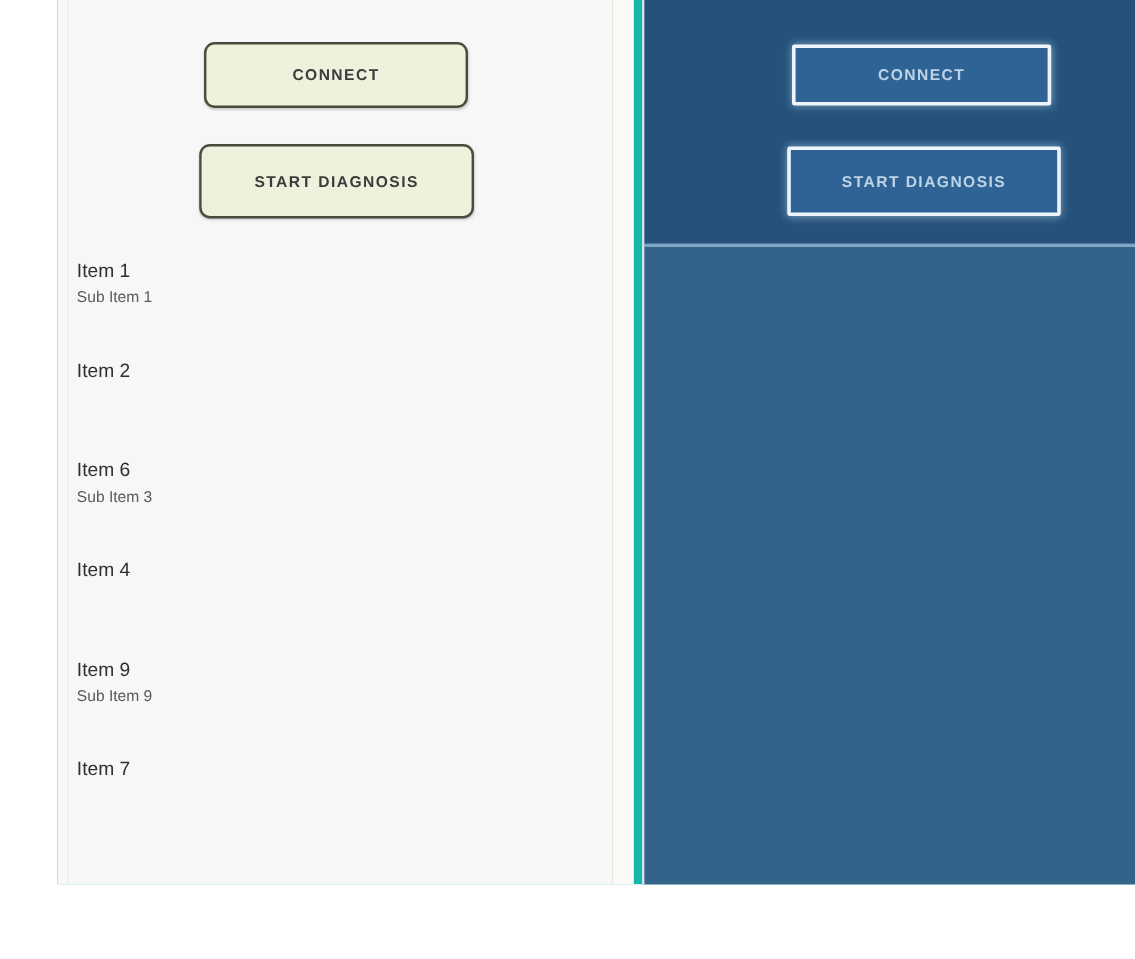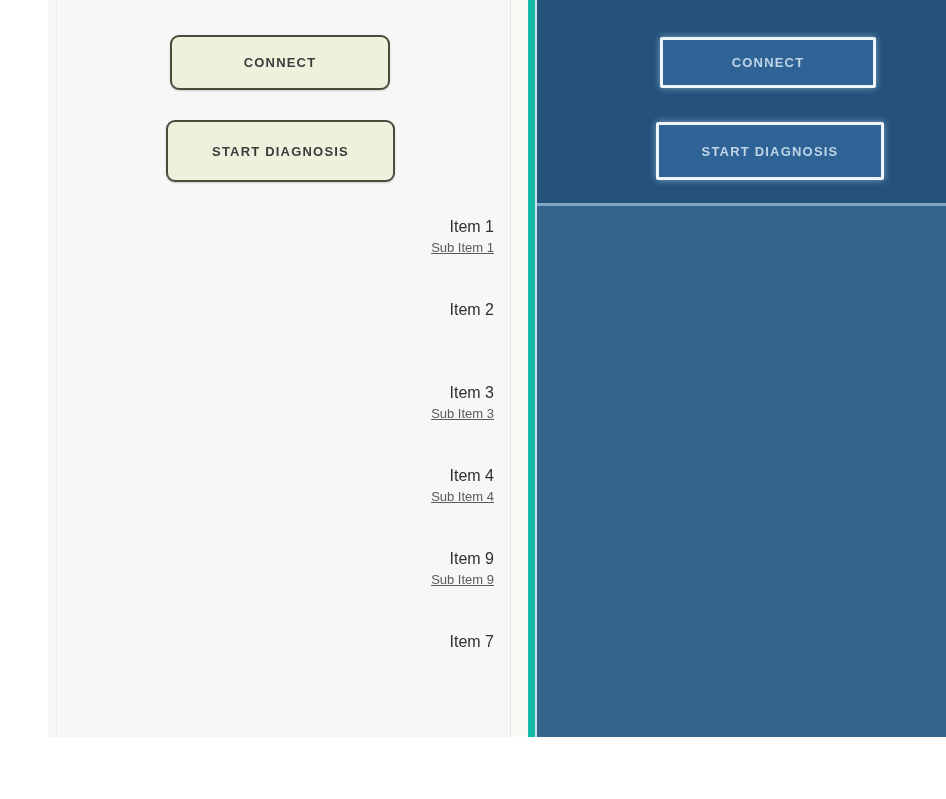--- a/index.html
+++ b/index.html
@@ -96,35 +96,33 @@
     left: 0;
     top: 206px;
     width: 462px;
   }
   .list-item {
     position: relative;
     box-sizing: border-box;
     padding: 11px 16px 12px 16px;
     height: 83px;
     cursor: pointer;
-    text-align: right;
   }
   .list-item-primary {
     font-size: 16px;
     color: #2f2f2f;
     line-height: 20px;
     font-family: "Liberation Sans", sans-serif;
   }
   .list-item-secondary {
     font-size: 13px;
     color: #5a5a5a;
     line-height: 18px;
     margin-top: 2px;
     font-family: "Liberation Sans", sans-serif;
-    text-decoration: underline;
   }
 
   
   .overlay-panel {
     position: absolute;
     left: 487px;
     top: 0;
     width: 459px;
     height: 799px;
     overflow: hidden;
@@ -230,27 +228,26 @@
       <div class="list-item">
         <div class="list-item-primary">Item 1</div>
         <div class="list-item-secondary">Sub Item 1</div>
       </div>
 
       <div class="list-item">
         <div class="list-item-primary">Item 2</div>
       </div>
 
       <div class="list-item">
-        <div class="list-item-primary">Item 3</div>
+        <div class="list-item-primary">Item 6</div>
         <div class="list-item-secondary">Sub Item 3</div>
       </div>
 
       <div class="list-item">
         <div class="list-item-primary">Item 4</div>
-        <div class="list-item-secondary">Sub Item 4</div>
       </div>
 
       <div class="list-item">
         <div class="list-item-primary">Item 9</div>
         <div class="list-item-secondary">Sub Item 9</div>
       </div>
 
 
       <div class="list-item">
         <div class="list-item-primary">Item 7</div>

